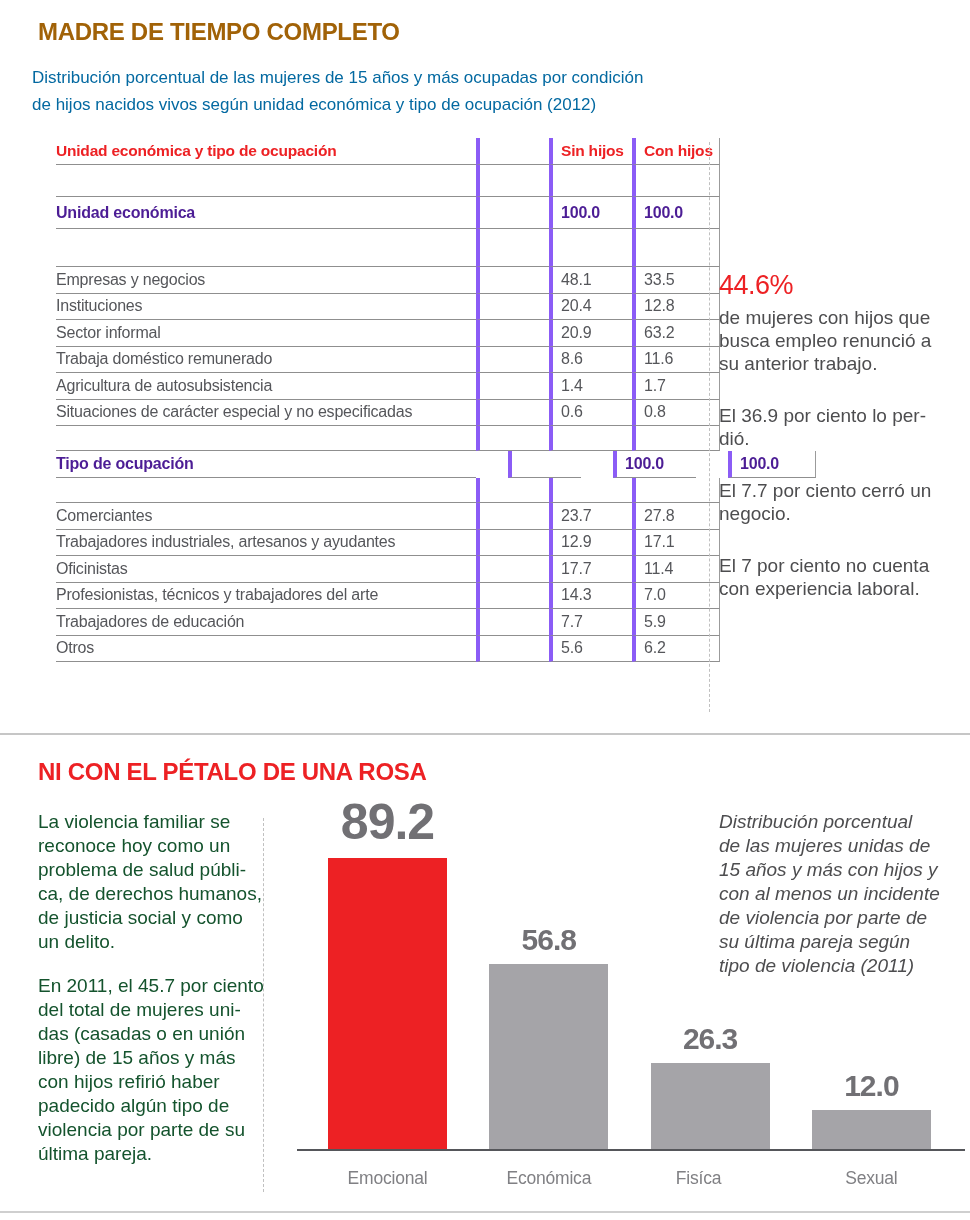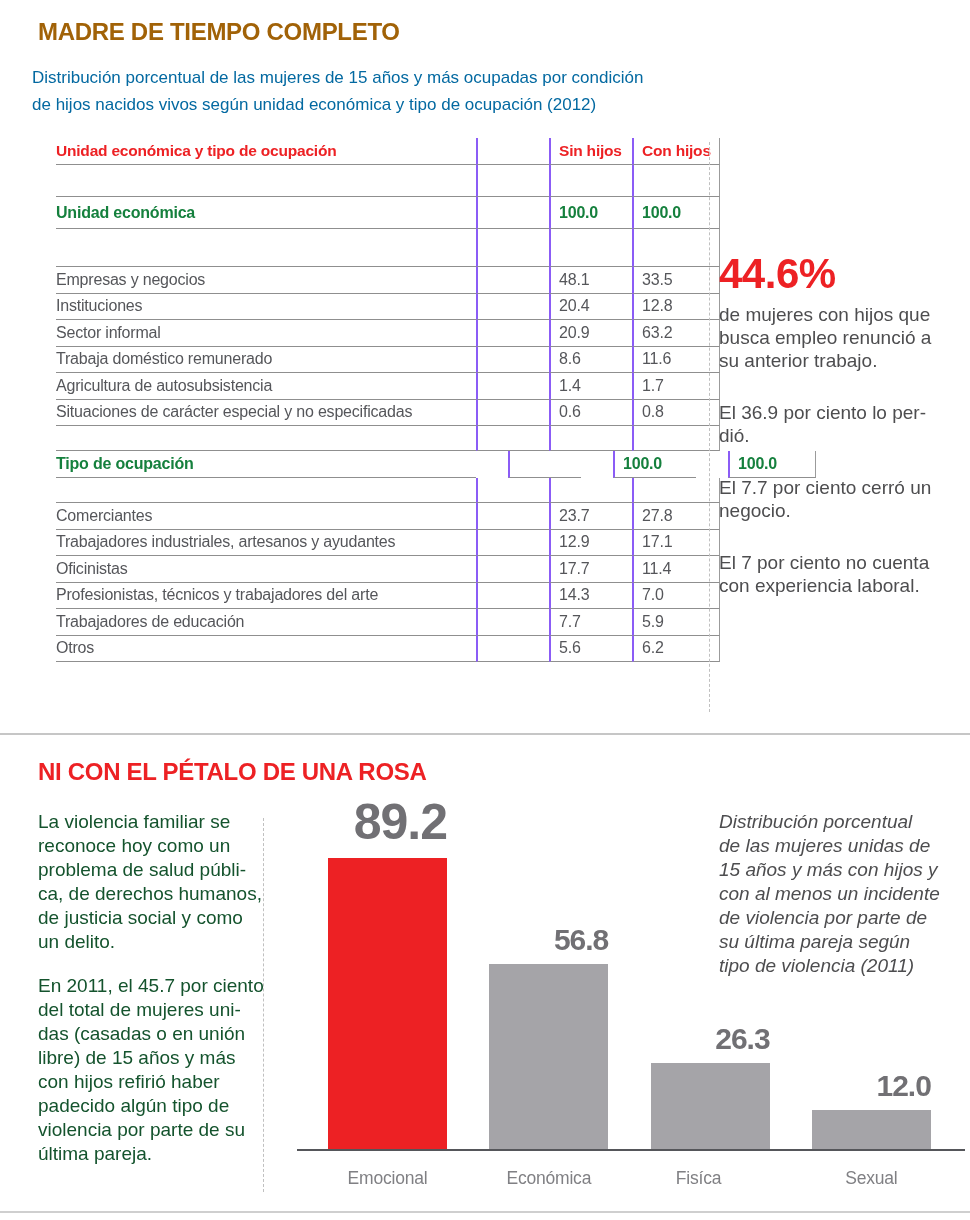--- a/index.html
+++ b/index.html
@@ -7,56 +7,56 @@
   .page{position:relative;width:970px;height:1220px;background:#fff;overflow:hidden;}
 
   
   .s1-title{position:absolute;left:38px;top:18px;font-size:24px;font-weight:bold;color:#a16207;letter-spacing:-0.3px;}
   .s1-subtitle{position:absolute;left:32px;top:64px;width:680px;font-size:17px;line-height:27px;color:#0369a1;white-space:pre-line;}
 
   
   .table{position:absolute;left:38px;top:138px;width:664px;margin-left:18px;}
   .trow{display:grid;grid-template-columns:420px 73px 83px 88px;}
   .tcell{border-bottom:1px solid #8F8F8F;display:flex;align-items:center;box-sizing:border-box;font-size:16px;letter-spacing:-0.2px;}
-  .c-gap,.c-sin,.c-con{border-left:2px solid #8b5cf6;padding-left:8px;}
+  .c-gap,.c-sin,.c-con{border-left:4px solid #8b5cf6;padding-left:8px;}
   .c-con{border-right:1px solid #9B9B9B;}
   .trow.header{height:27px;}
   .trow.header .tcell{color:#ED2124;font-weight:bold;font-size:15.5px;}
-  .trow.section .tcell{color:#15803d;font-weight:bold;}
+  .trow.section .tcell{color:#4c1d95;font-weight:bold;}
   .trow.section.md{height:32px;}
   .trow.section.sm{height:27px;gap:32px;}
   .trow.spacer.md{height:32px;}
   .trow.spacer.lg{height:38px;}
   .trow.spacer.sm{height:25px;}
   .trow.data{height:26.5px;}
   .trow.data .tcell{color:#55565A;}
 
   
   .vdash1{position:absolute;left:709px;top:142px;height:570px;width:0;border-left:1px dashed #C0C0C0;}
   .vdash2{position:absolute;left:263px;top:818px;height:374px;width:0;border-left:1px dashed #C0C0C0;}
 
   
   .sidebar{position:absolute;left:719px;top:250px;width:246px;color:#4D4D4F;}
-  .sidebar .stat{font-size:42px;font-weight:bold;color:#ED2124;letter-spacing:-0.5px;margin-bottom:5px;}
+  .sidebar .stat{font-size:27px;font-weight:normal;color:#ED2124;letter-spacing:-0.5px;margin-bottom:5px;margin-top:20px;}
   .sidebar .para{font-size:19px;line-height:23px;white-space:pre-line;margin-bottom:29px;}
 
   
   .hdiv{position:absolute;left:0;top:733px;width:970px;height:1.5px;background:#C6C6C6;}
   .bottomline{position:absolute;left:0;top:1211px;width:970px;height:2px;background:#CFCFCF;}
 
   
   .s2-title{position:absolute;left:38px;top:758px;font-size:24px;font-weight:bold;color:#ED2124;letter-spacing:-0.3px;}
   .s2-left{position:absolute;left:38px;top:810px;width:226px;color:#14532d;}
   .s2-left .para{font-size:19px;line-height:24px;white-space:pre-line;margin-bottom:20px;}
   .s2-right{position:absolute;left:719px;top:810px;width:246px;color:#4D4D4F;font-size:19px;line-height:24px;white-space:pre-line;font-style:italic;}
 
   
   .chart{position:absolute;left:297px;top:790px;width:668px;}
   .bars{position:relative;height:359px;}
-  .bar-col{position:absolute;bottom:0;width:119px;display:flex;flex-direction:column;align-items:flex-end;}
+  .bar-col{position:absolute;bottom:0;width:119px;display:flex;flex-direction:column;align-items:center;}
   .bar-value{font-size:30px;font-weight:bold;color:#717074;line-height:1;margin-bottom:9px;letter-spacing:-1px;}
   .bar-value.big{font-size:50px;margin-bottom:11px;}
   .bar-rect{width:100%;}
   .axis{height:2px;background:#55565A;}
   .cats{position:relative;height:40px;}
   .bar-cat{position:absolute;top:17px;width:119px;text-align:center;font-size:17.5px;color:#808084;letter-spacing:-0.2px;}
 </style>
 </head>
 <body>
 

